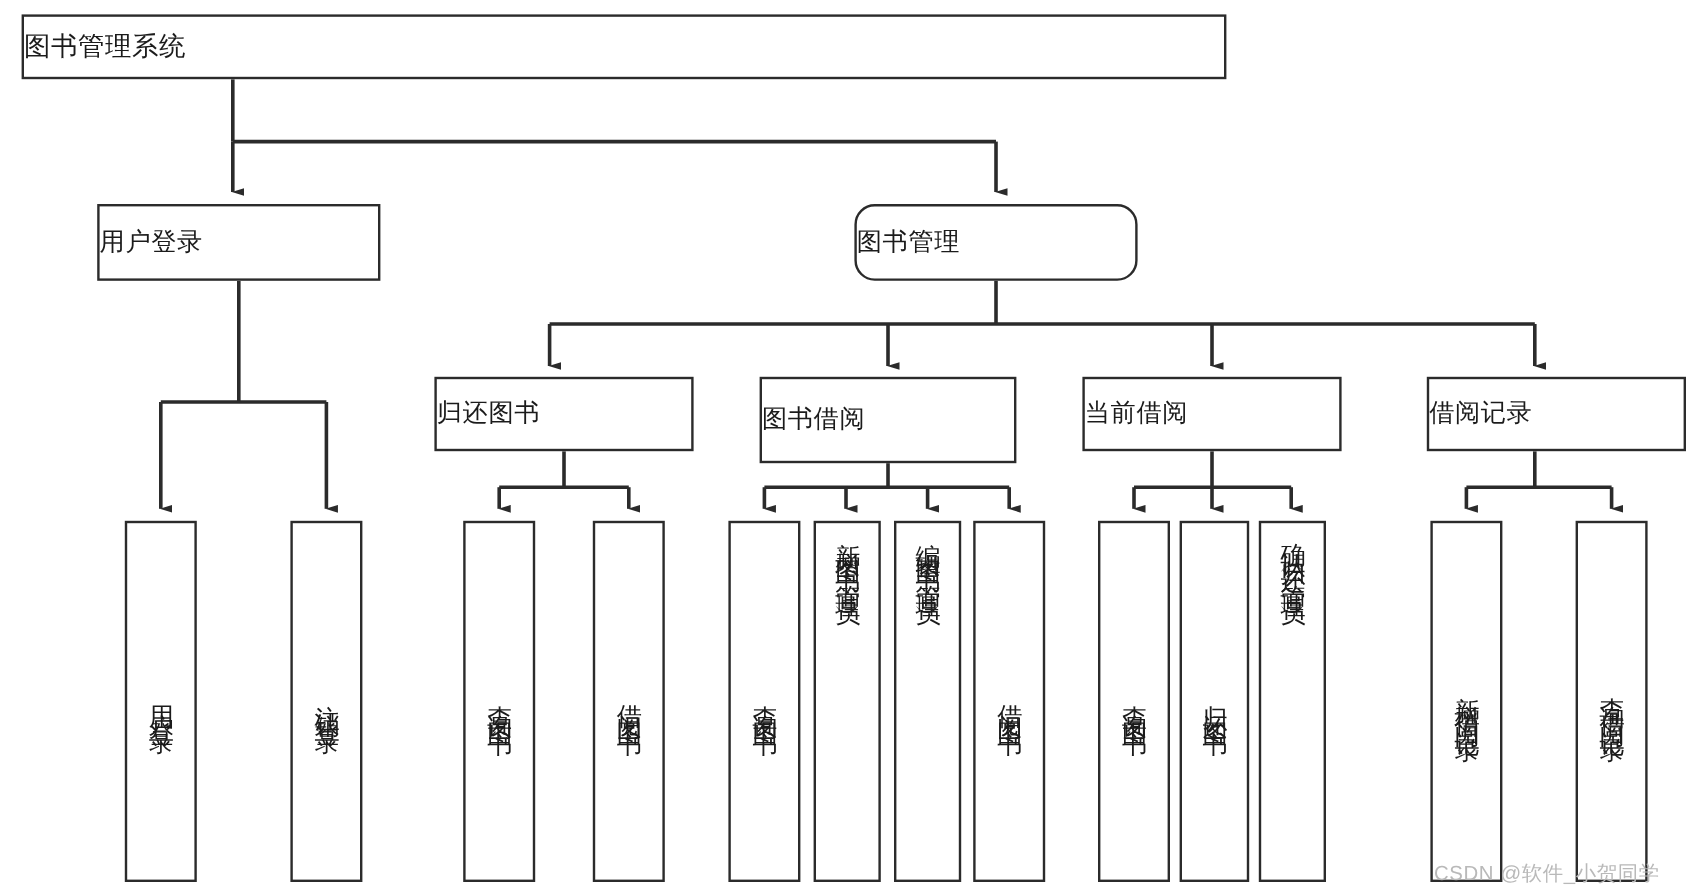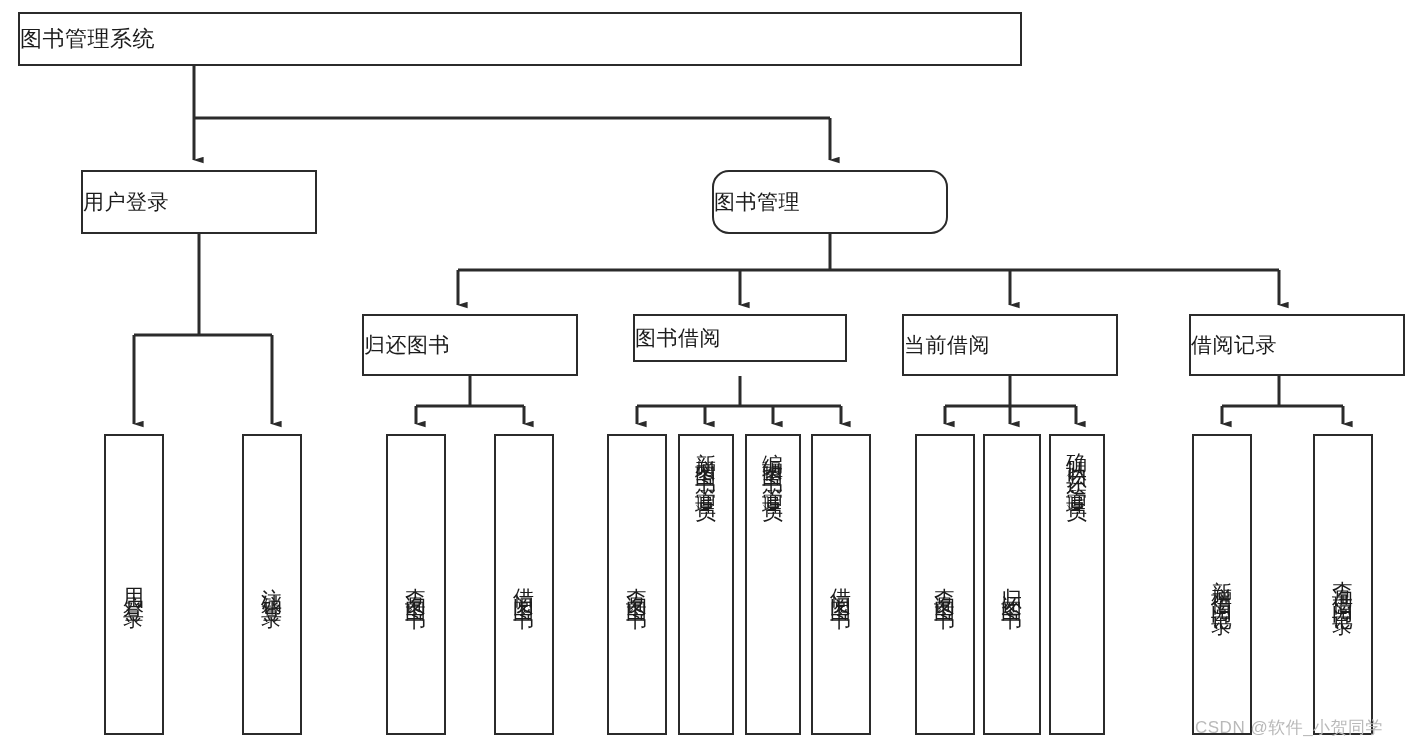--- a/index.html
+++ b/index.html
@@ -133,21 +133,21 @@
   <div class="node" style="left:81px; top:170px; width:236px; height:64px;">
     <span class="label">用户登录</span>
   </div>
   <div class="node" style="left:712px; top:170px; width:236px; height:64px;border-radius:17px;">
     <span class="label">图书管理</span>
   </div>
 
   <div class="node" style="left:362px; top:314px; width:216px; height:62px;">
     <span class="label">归还图书</span>
   </div>
-  <div class="node" style="left:633px; top:314px; width:214px; height:48px;">
+  <div class="node" style="left:633px; top:314px; width:214px; height:72px;">
     <span class="label">图书借阅</span>
   </div>
   <div class="node" style="left:902px; top:314px; width:216px; height:62px;">
     <span class="label">当前借阅</span>
   </div>
   <div class="node" style="left:1189px; top:314px; width:216px; height:62px;">
     <span class="label">借阅记录</span>
   </div>
 
   <div class="node vertical center-text" style="left:104px; top:434px; width:60px; height:301px;">

